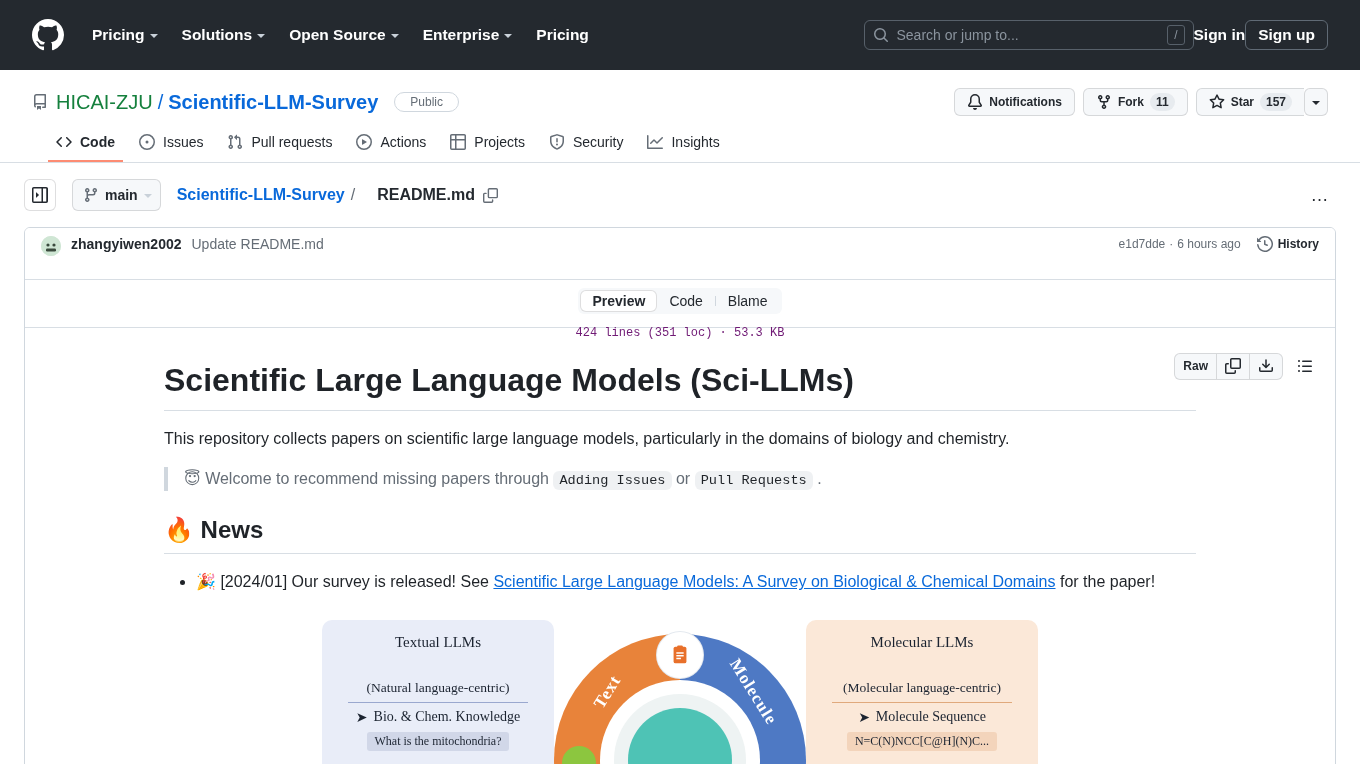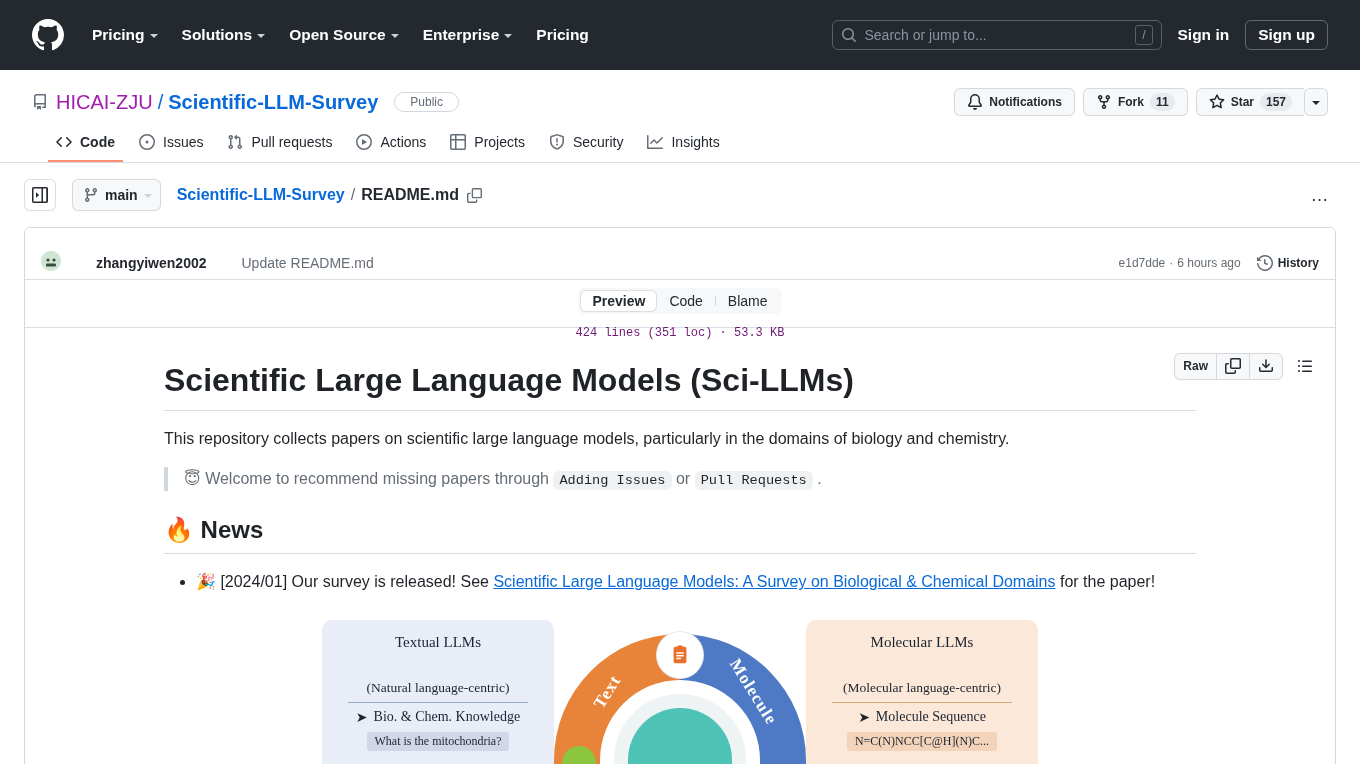--- a/index.html
+++ b/index.html
@@ -34,21 +34,21 @@
   }
   .caret-down {
     width: 0; height: 0;
     border-left: 4px solid transparent;
     border-right: 4px solid transparent;
     border-top: 4px solid #c9d1d9;
     margin-top: 2px;
   }
   .gh-header-right {
     margin-left: auto;
-    display: flex; align-items: center; gap: 16px;
+    display: flex; align-items: center; 
     padding-right: 16px;
   }
   .search-box {
     width: 330px; height: 30px;
     border: 1px solid #57606a;
     border-radius: 6px;
     display: flex; align-items: center;
     padding: 0 8px;
     gap: 8px;
     background: transparent;
@@ -87,21 +87,21 @@
     background: #ffffff;
     border-bottom: 1px solid #d8dee4;
   }
   .repo-title-row {
     display: flex; align-items: center;
     min-height: 32px;
   }
   .repo-icon { margin-right: 8px; display: flex; }
   .repo-icon svg { fill: #656d76; display: block; }
   .repo-owner {
-    color: #a21caf; font-size: 20px; cursor: pointer;
+    color: #15803d; font-size: 20px; cursor: pointer;
   }
   .repo-sep { color: #0969da; font-size: 20px; margin: 0 5px; }
   .repo-name {
     color: #0969da; font-size: 20px; font-weight: bold; cursor: pointer;
   }
   .visibility-badge {
     margin-left: 16px;
     border: 1px solid #d0d7de;
     border-radius: 2em;
     color: #656d76;
@@ -197,21 +197,21 @@
     cursor: pointer;
   }
   .branch-btn svg { fill: #656d76; display: block; }
   .breadcrumb {
     display: flex; align-items: center;
     font-size: 16px;
     gap: 0;
   }
   .bc-link { color: #0969da; font-weight: bold; cursor: pointer; }
   .bc-sep { color: #656d76; margin: 0 6px; font-weight: normal; }
-  .bc-current { color: #24292f; font-weight: bold; }
+  .bc-current { color: #24292f; font-weight: bold; margin-left: 16px; }
   .bc-copy { margin-left: 8px; display: flex; cursor: pointer; }
   .bc-copy svg { fill: #656d76; display: block; }
   .file-nav-right {
     margin-left: auto;
     display: flex; align-items: center; gap: 8px;
   }
   .gotofile {
     width: 238px; height: 32px;
     border: 1px solid #d0d7de;
     border-radius: 6px;
@@ -234,26 +234,25 @@
 
   
   .file-box {
     margin: 0 24px;
     border: 1px solid #d0d7de;
     border-radius: 6px;
     overflow: hidden;
     background: #ffffff;
   }
   .commit-row {
-    display: flex; align-items: flex-end;
+    display: flex; align-items: flex-start;
     padding: 8px 16px;
     background: #ffffff;
     border-bottom: 1px solid #d8dee4;
     height: 52px;
-    gap: 25px;
   }
   .avatar {
     width: 20px; height: 20px;
     border-radius: 50%;
     background: #d9e8dc;
     margin-right: 10px;
     flex: none;
     display: flex; align-items: center; justify-content: center;
     font-size: 11px;
     overflow: hidden;

